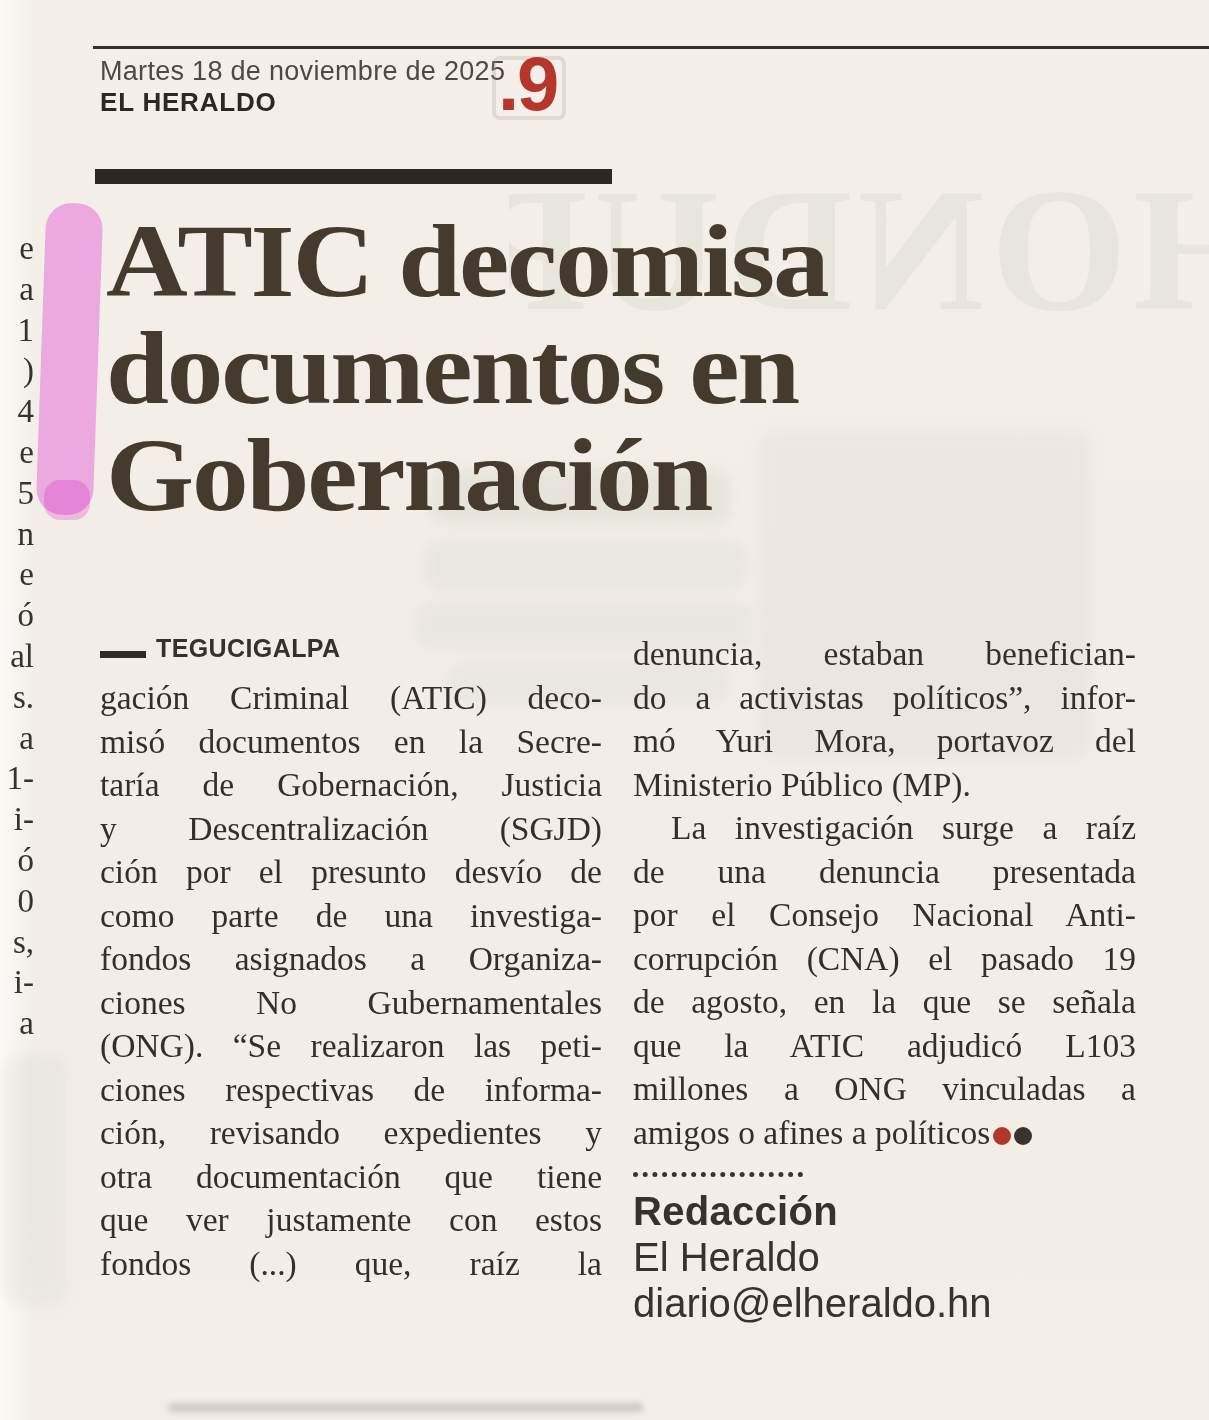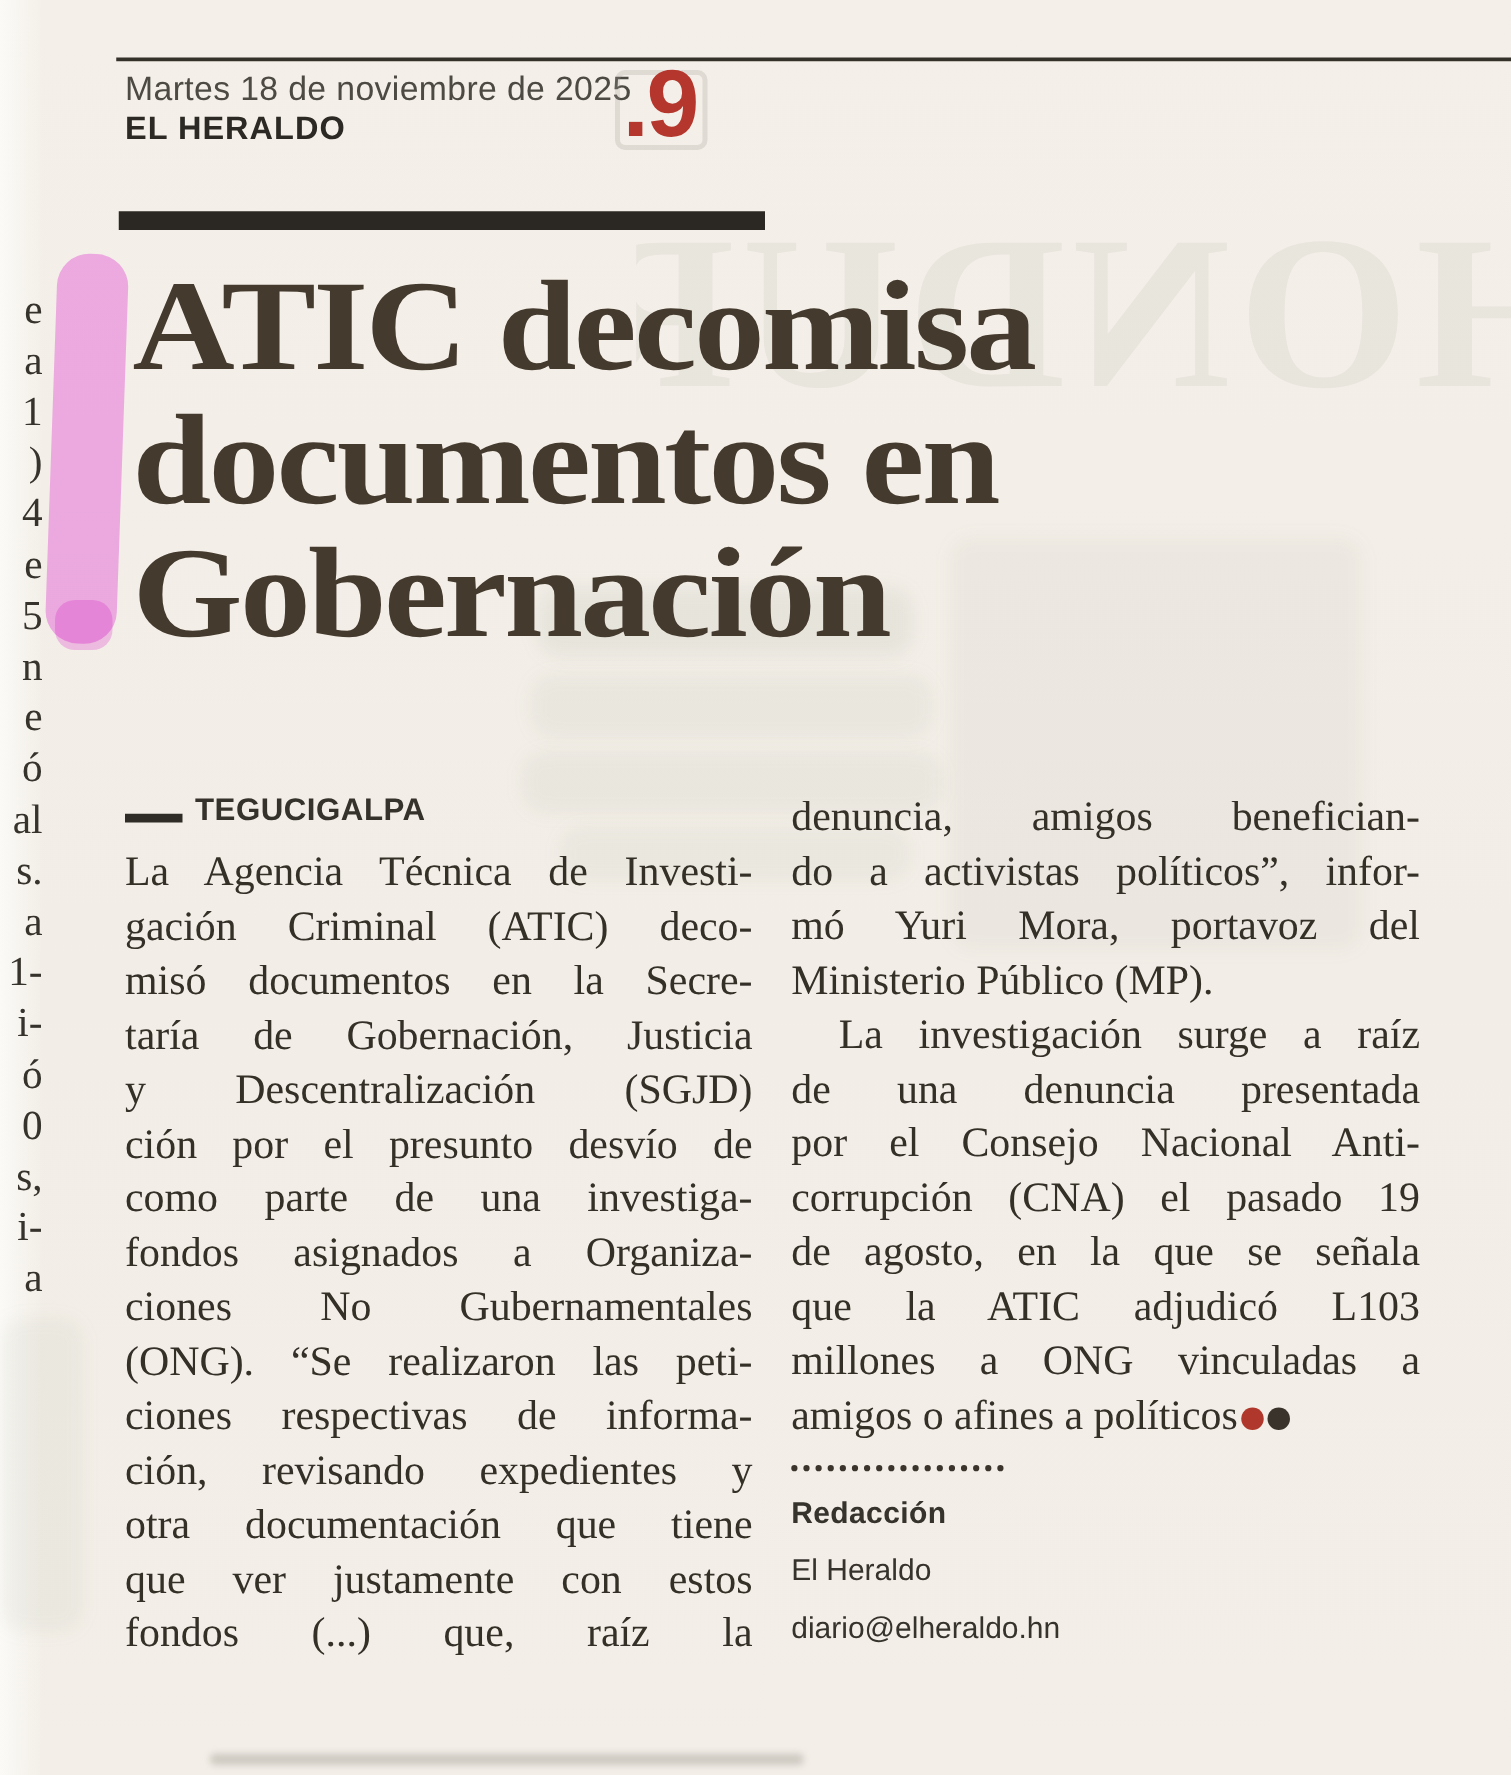--- a/index.html
+++ b/index.html
@@ -64,21 +64,21 @@
   .dot-red{background:#b0372b;}
   .dot-dark{background:#3a332b;}
   
   .frags{position:absolute;left:0;top:228px;width:34px;text-align:right;
     font-size:33px;line-height:40.8px;color:#36322c;}
   .frag{height:40.8px;overflow:visible;}
   
   .foot-divider{position:absolute;left:633px;top:1172px;width:170px;height:0;
     border-top:5px dotted #3a342c;}
   .foot{position:absolute;left:633px;top:1188px;font-family:"Liberation Sans",sans-serif;
-    color:#36322c;font-size:24px;line-height:46px;}
+    color:#36322c;font-size:40px;line-height:46px;}
   .foot .byline{font-weight:bold;letter-spacing:.3px;}
 </style>
 </head>
 <body>
 
 <div class="canvas">
 
   <div class="edge-strip"></div>
 
   <div class="ghost-head">HONDURAS</div>
@@ -104,38 +104,37 @@
       <div class="headline-line">documentos en</div>
       <div class="headline-line">Gobernación</div>
     </div>
 
   <div class="kicker">
     <span class="kicker-dash"></span>
     <span>TEGUCIGALPA</span>
   </div>
 
   <div class="col col1">
-      <div class="bl">La Agencia Técnica de Investi-</div>
       <div class="bl">gación Criminal (ATIC) deco-</div>
       <div class="bl">misó documentos en la Secre-</div>
       <div class="bl">taría de Gobernación, Justicia</div>
       <div class="bl">y Descentralización (SGJD)</div>
       <div class="bl">ción por el presunto desvío de</div>
       <div class="bl">como parte de una investiga-</div>
       <div class="bl">fondos asignados a Organiza-</div>
       <div class="bl">ciones No Gubernamentales</div>
       <div class="bl">(ONG). “Se realizaron las peti-</div>
       <div class="bl">ciones respectivas de informa-</div>
       <div class="bl">ción, revisando expedientes y</div>
       <div class="bl">otra documentación que tiene</div>
       <div class="bl">que ver justamente con estos</div>
       <div class="bl">fondos (...) que, raíz la</div>
     </div>
   <div class="col col2">
-      <div class="bl">denuncia, amigos benefician-</div>
+      <div class="bl">denuncia, estaban benefician-</div>
       <div class="bl">do a activistas políticos”, infor-</div>
       <div class="bl">mó Yuri Mora, portavoz del</div>
       <div class="bl nojust">Ministerio Público (MP).</div>
       <div class="bl indent">La investigación surge a raíz</div>
       <div class="bl">de una denuncia presentada</div>
       <div class="bl">por el Consejo Nacional Anti-</div>
       <div class="bl">corrupción (CNA) el pasado 19</div>
       <div class="bl">de agosto, en la que se señala</div>
       <div class="bl">que la ATIC adjudicó L103</div>
       <div class="bl">millones a ONG vinculadas a</div>

